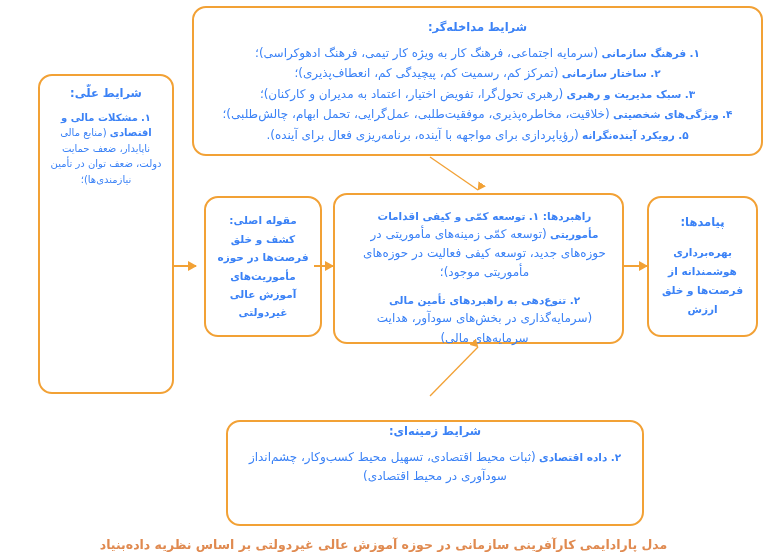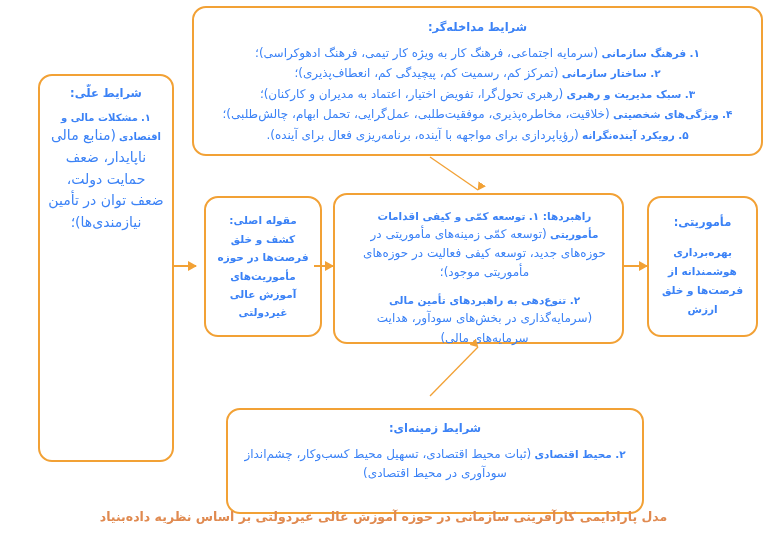--- a/index.html
+++ b/index.html
@@ -53,50 +53,50 @@
     font-size: 12px;
     font-weight: normal;
   }
 
   
   .sidebox .line {
     font-size: 10px;
     line-height: 1.55;
   }
   .sidebox .line .sub {
-    font-size: 14px;
+    font-size: 10px;
   }
 
   
   #box-intervening {
     left: 192px;  top: 6px;   width: 571px; height: 150px;
     justify-content: flex-start;
     padding-top: 11px;
   }
   #box-causal {
-    left: 38px;   top: 74px;  width: 136px; height: 388px;
+    left: 38px;   top: 74px;  width: 136px; height: 320px;
     justify-content: flex-start;
     padding-top: 9px;
   }
   #box-core {
     left: 204px;  top: 196px; width: 118px; height: 141px;
   }
   #box-strategies {
     left: 333px;  top: 193px; width: 291px; height: 151px;
     justify-content: flex-start;
     padding-top: 12px;
     padding-left: 20px;
   }
   #box-outcomes {
     left: 647px;  top: 196px; width: 111px; height: 141px;
   }
   #box-context {
-    left: 226px;  top: 408px; width: 418px; height: 106px;
-    justify-content: flex-start;
-    padding-top: 10px;
+    left: 226px;  top: 420px; width: 418px; height: 106px;
+    justify-content: flex-start;
+    padding-top: 1px;
   }
   .h-line {
     position: absolute;
     height: 2px;
     background: #F2A135;
   }
   .arrow-right {
     position: absolute;
     width: 0; height: 0;
     border-top: 5.5px solid transparent;
@@ -118,21 +118,21 @@
     position: absolute;
     left: 0; top: 0;
     width: 767px; height: 557px;
     pointer-events: none;
   }
 
   
   #caption {
     position: absolute;
     left: 0;
-    top: 508px;
+    top: 536px;
     width: 767px;
     text-align: center;
     direction: rtl;
     color: #E08A50;
     font-size: 12.5px;
     font-weight: bold;
     line-height: 1.4;
   }
 </style>
 </head>
@@ -189,29 +189,29 @@
       <span class="sub">(توسعه کمّی زمینه‌های مأموریتی در حوزه‌های جدید، توسعه کیفی فعالیت در حوزه‌های مأموریتی موجود)؛</span>
     </div>
     <div class="line" style="margin-top:9px;">
       <b>۲.</b>
       <b>تنوع‌دهی به راهبردهای تأمین مالی</b>
       <span class="sub">(سرمایه‌گذاری در بخش‌های سودآور، هدایت سرمایه‌های مالی)</span>
     </div>
   </div>
 
   <div class="box sidebox" id="box-outcomes">
-    <div class="title" style="margin-bottom:12px;">مأموریتی:</div>
+    <div class="title" style="margin-bottom:12px;">پیامدها:</div>
     <div class="line" style="font-weight:bold;font-size:10.5px;line-height:1.8;">بهره‌برداری هوشمندانه از فرصت‌ها و خلق ارزش</div>
   </div>
 
   <div class="box" id="box-context">
     <div class="title">شرایط زمینه‌ای:</div>
     <div class="line">
       <b>۲.</b>
-      <b>محیط اقتصادی</b>
+      <b>داده اقتصادی</b>
       <span class="sub">(ثبات محیط اقتصادی، تسهیل محیط کسب‌وکار، چشم‌انداز سودآوری در محیط اقتصادی)</span>
     </div>
   </div>
 
   <div class="h-line" id="conn-causal-core"></div>
   <div class="arrow-right" id="arrow-causal-core"></div>
 
   <div class="h-line" id="conn-core-strat"></div>
   <div class="arrow-right" id="arrow-core-strat"></div>
 

